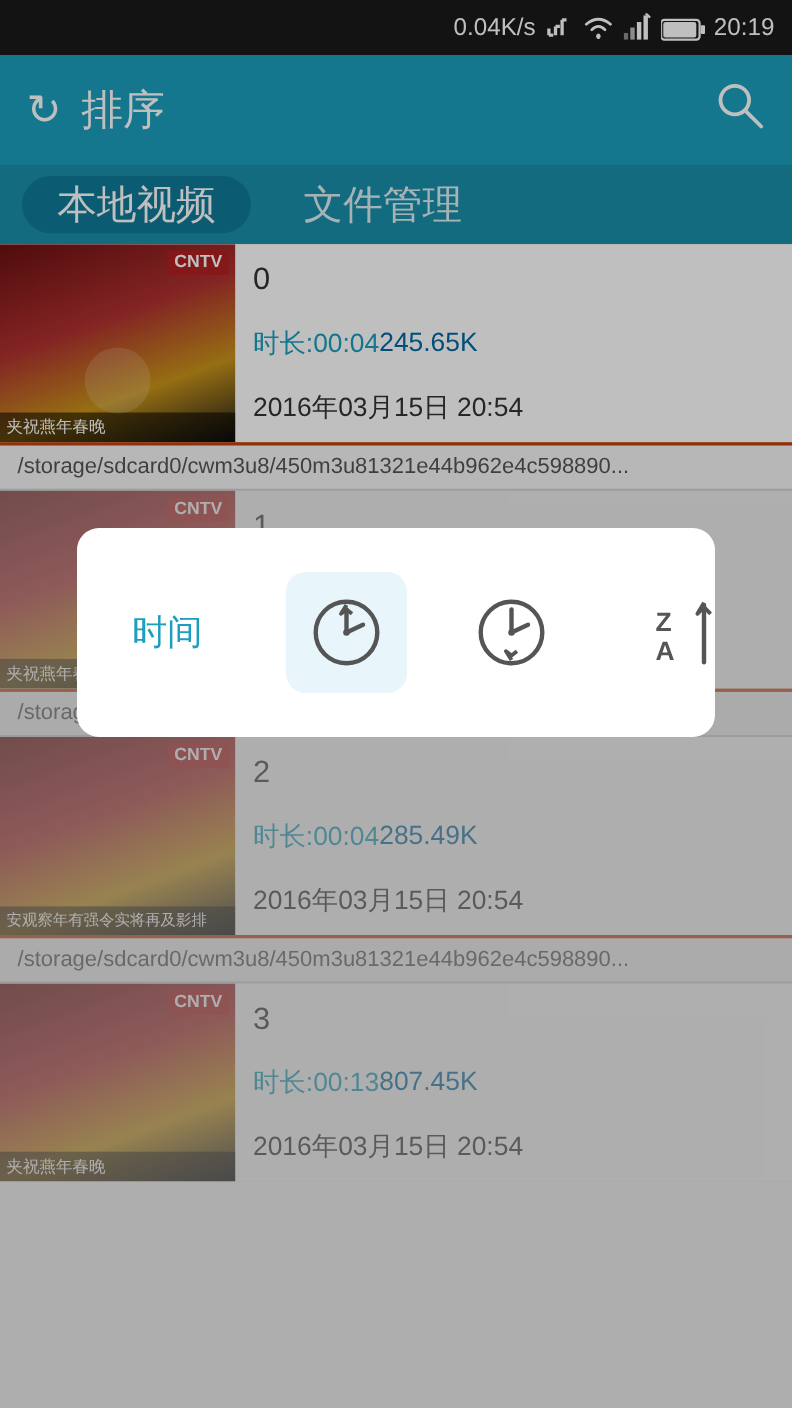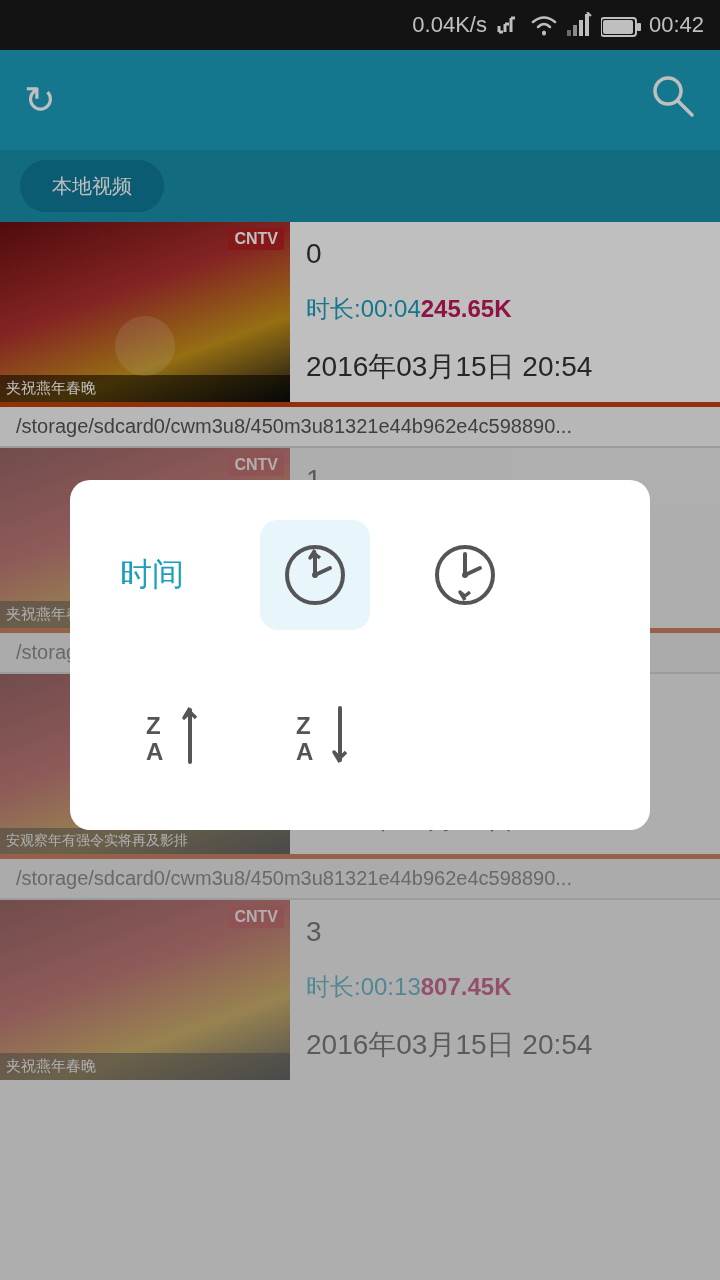--- a/index.html
+++ b/index.html
@@ -75,21 +75,21 @@
       padding: 0 20px;
       gap: 16px;
     }
     .tab {
       height: 52px;
       padding: 12px 32px;
       border-radius: 30px;
       display: flex;
       align-items: center;
       justify-content: center;
-      font-size: 20px;
+      font-size: 36px;
       cursor: pointer;
     }
     .tab-active {
       background: #0f7a99;
       color: white;
     }
     .tab-inactive {
       background: transparent;
       color: rgba(255,255,255,0.85);
     }
@@ -105,21 +105,21 @@
       margin-bottom: 2px;
       display: flex;
       flex-direction: column;
     }
     .video-item-main {
       display: flex;
       flex-direction: row;
       align-items: stretch;
     }
     .video-thumb {
-      width: 290px;
+      width: 214px;
       height: 180px;
       background: #ec4899;
       flex-shrink: 0;
       position: relative;
       overflow: hidden;
     }
     .thumb-content {
       width: 100%;
       height: 100%;
       background: linear-gradient(135deg, #8B1A1A 0%, #c04040 30%, #d4a020 60%, #2a2a2a 100%);
@@ -143,34 +143,33 @@
     .video-meta-row {
       display: flex;
       align-items: center;
       margin-bottom: 8px;
     }
     .video-duration {
       color: #1c9fbd;
       font-size: 24px;
     }
     .video-size {
-      color: #be185d;
+      color: #0369a1;
       font-size: 24px;
-      font-weight: bold;
     }
     .video-date {
-      font-size: 28px;
+      font-size: 24px;
       color: #333;
     }
     .video-path {
       font-size: 20px;
       color: #555;
       padding: 8px 16px;
       background: #f5f5f5;
-      border-top: 5px solid #c2410c;
+      border-top: 3px solid #c2410c;
       white-space: nowrap;
       overflow: hidden;
       text-overflow: ellipsis;
     }
 
     
     .popup-overlay {
       position: absolute;
       top: 0;
       left: 0;
@@ -182,21 +181,21 @@
       align-items: flex-start;
       justify-content: center;
       padding-top: 480px;
     }
     .sort-popup {
       width: 580px;
       background: white;
       border-radius: 20px;
       padding: 40px 50px;
       display: flex;
-      flex-direction: column;
+      flex-direction: row;
       gap: 50px;
     }
     .sort-row {
       display: flex;
       align-items: center;
       gap: 40px;
     }
     .sort-label {
       color: #1c9fbd;
       font-size: 32px;
@@ -249,39 +248,43 @@
       <rect x="6" y="13" width="4" height="11" fill="white" opacity="0.7"></rect>
       <rect x="12" y="8" width="4" height="16" fill="white"></rect>
       <rect x="18" y="2" width="4" height="22" fill="white"></rect>
       <line x1="20" y1="0" x2="24" y2="4" stroke="white" stroke-width="2"></line>
     </svg>
     <svg width="40" height="22" viewBox="0 0 40 22">
       <rect x="0" y="2" width="35" height="18" rx="3" stroke="white" stroke-width="2" fill="none"></rect>
       <rect x="36" y="7" width="4" height="8" rx="1" fill="white"></rect>
       <rect x="2" y="4" width="30" height="14" rx="2" fill="white"></rect>
     </svg>
-    <span class="status-bar-text">00:42</span>
+    <span class="status-bar-text">20:19</span>
   </div>
 </div>
 
 <div class="header">
   <div class="header-left">
     <span class="refresh-icon">↻</span>
+    <span class="header-title">排序</span>
   </div>
   <span class="search-icon">
     <svg width="48" height="48" viewBox="0 0 48 48" fill="none">
       <circle cx="20" cy="20" r="13" stroke="white" stroke-width="3.5" fill="none"></circle>
       <line x1="30" y1="30" x2="44" y2="44" stroke="white" stroke-width="3.5" stroke-linecap="round"></line>
     </svg>
   </span>
 </div>
 
 <div class="tabs">
   <div class="tab tab-active">
     <span>本地视频</span>
+  </div>
+  <div class="tab tab-inactive">
+    <span>文件管理</span>
   </div>
 </div>
 
 <div class="video-list">
 
   <div class="video-item">
     <div class="video-item-main">
       <div class="video-thumb">
         <div class="thumb-content" style="background: linear-gradient(160deg, #6B1010 0%, #B03030 40%, #c8941a 70%, #1a1a1a 100%);">
           <div style="position:absolute;top:6px;right:6px;background:rgba(180,30,30,0.85);color:white;font-size:16px;padding:2px 6px;font-weight:bold;">CNTV</div>

